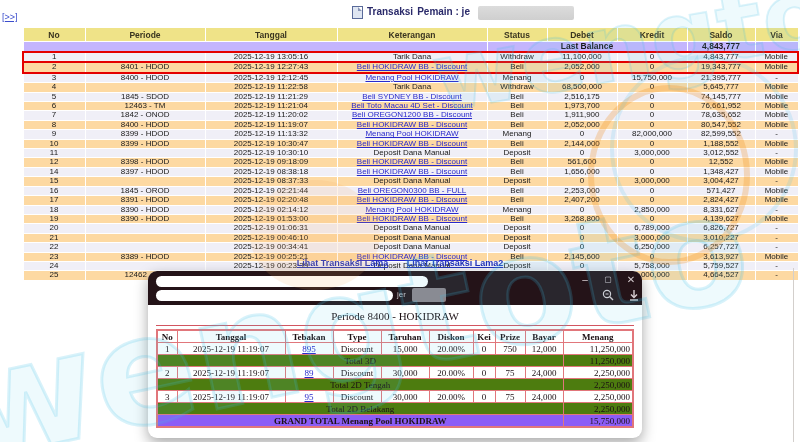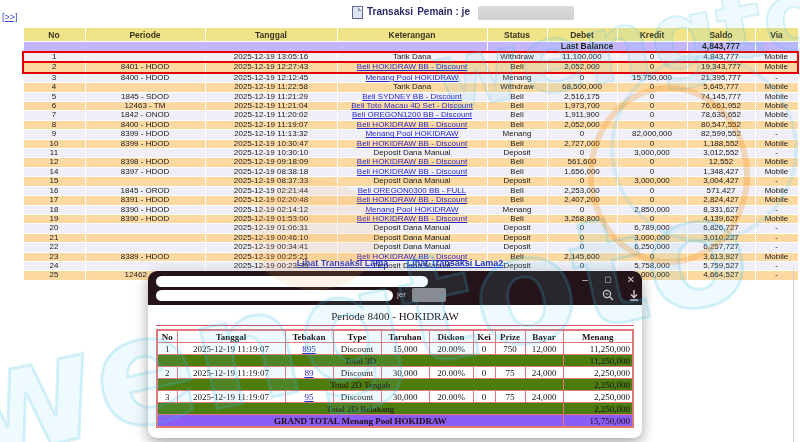--- a/index.html
+++ b/index.html
@@ -224,21 +224,21 @@
           <td class="c-kre">82,000,000</td>
           <td class="c-sal">82,599,552</td>
           <td class="c-via">-</td>
         </tr>
         <tr>
           <td class="c-no">10</td>
           <td class="c-per">8399 - HDOD</td>
           <td class="c-tgl">2025-12-19 10:30:47</td>
           <td class="c-ket"><a href="#" class="klink">Beli HOKIDRAW BB - Discount</a></td>
           <td class="c-st st-Beli">Beli</td>
-          <td class="c-deb">2,727,000</td>
+          <td class="c-deb">2,144,000</td>
           <td class="c-kre">0</td>
           <td class="c-sal">1,188,552</td>
           <td class="c-via">Mobile</td>
         </tr>
         <tr>
           <td class="c-no">11</td>
           <td class="c-per"></td>
           <td class="c-tgl">2025-12-19 10:30:10</td>
           <td class="c-ket">Deposit Dana Manual</td>
           <td class="c-st st-Deposit">Deposit</td>

